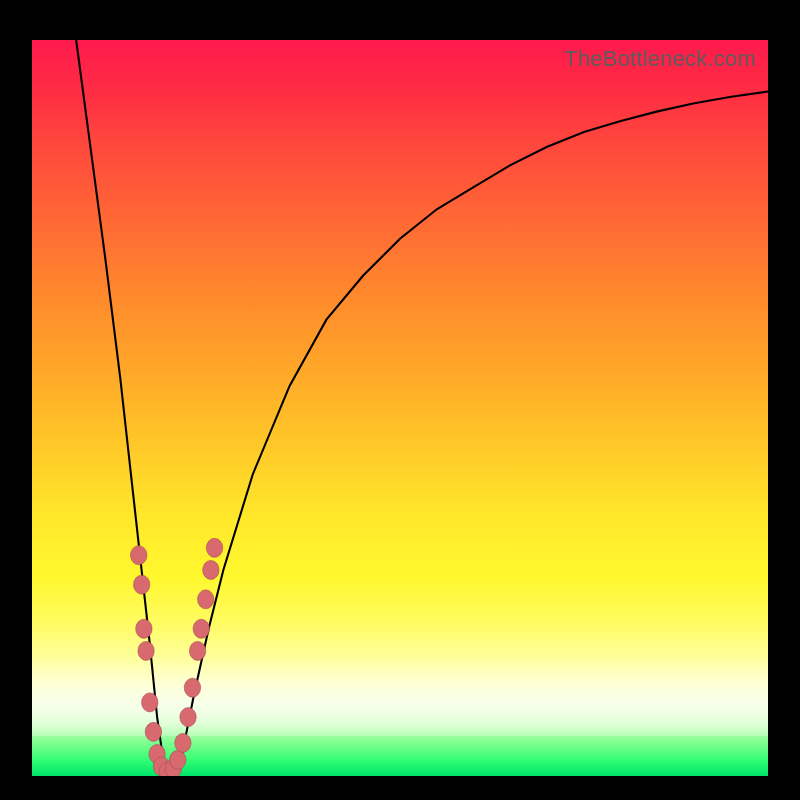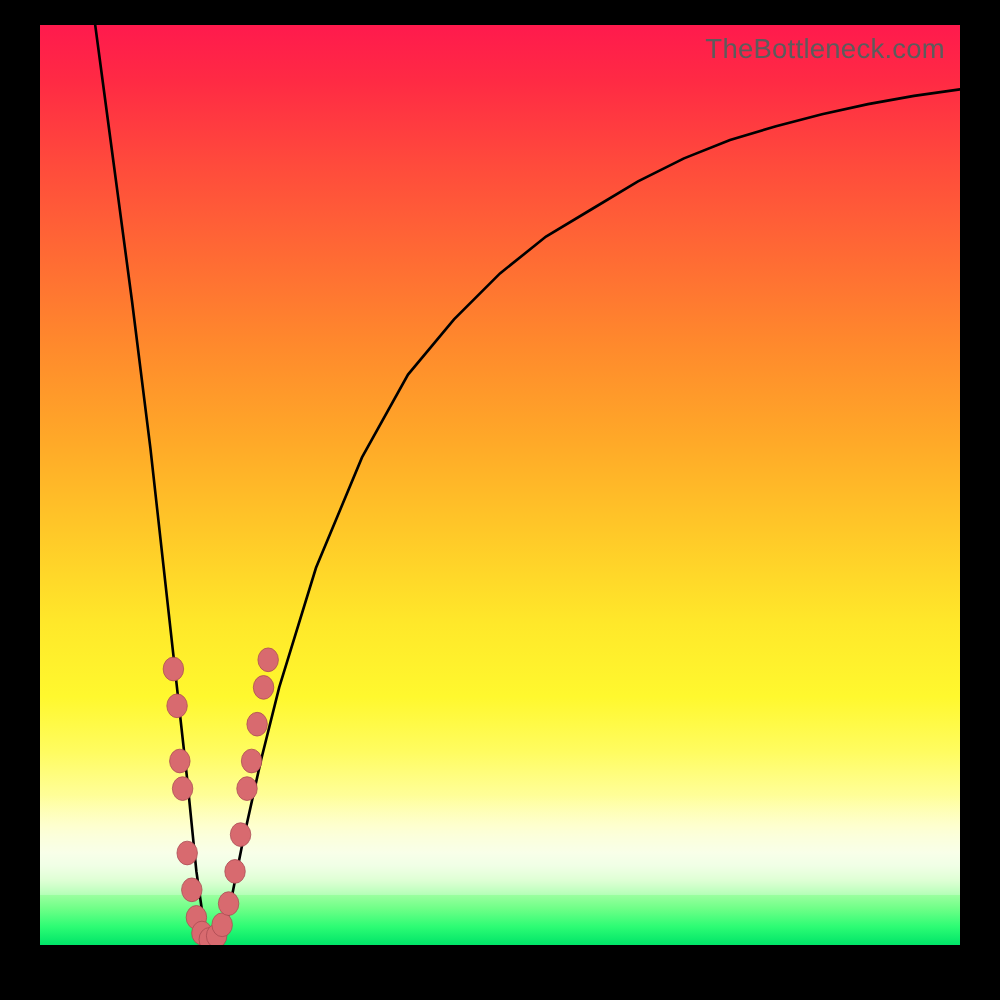--- a/index.html
+++ b/index.html
@@ -15,21 +15,21 @@
   .frame {
     position: absolute;
     inset: 0;
     width: 800px;
     height: 800px;
     background: #000;
   }
   .plot {
     position: absolute;
     left: 32px;
-    top: 20px;
+    top: 40px;
     width: 736px;
     height: 736px;
     overflow: hidden;
   }
   .gradient {
     position: absolute;
     inset: 0;
     background: linear-gradient(
       to bottom,
       #ff1a4d 0%,

